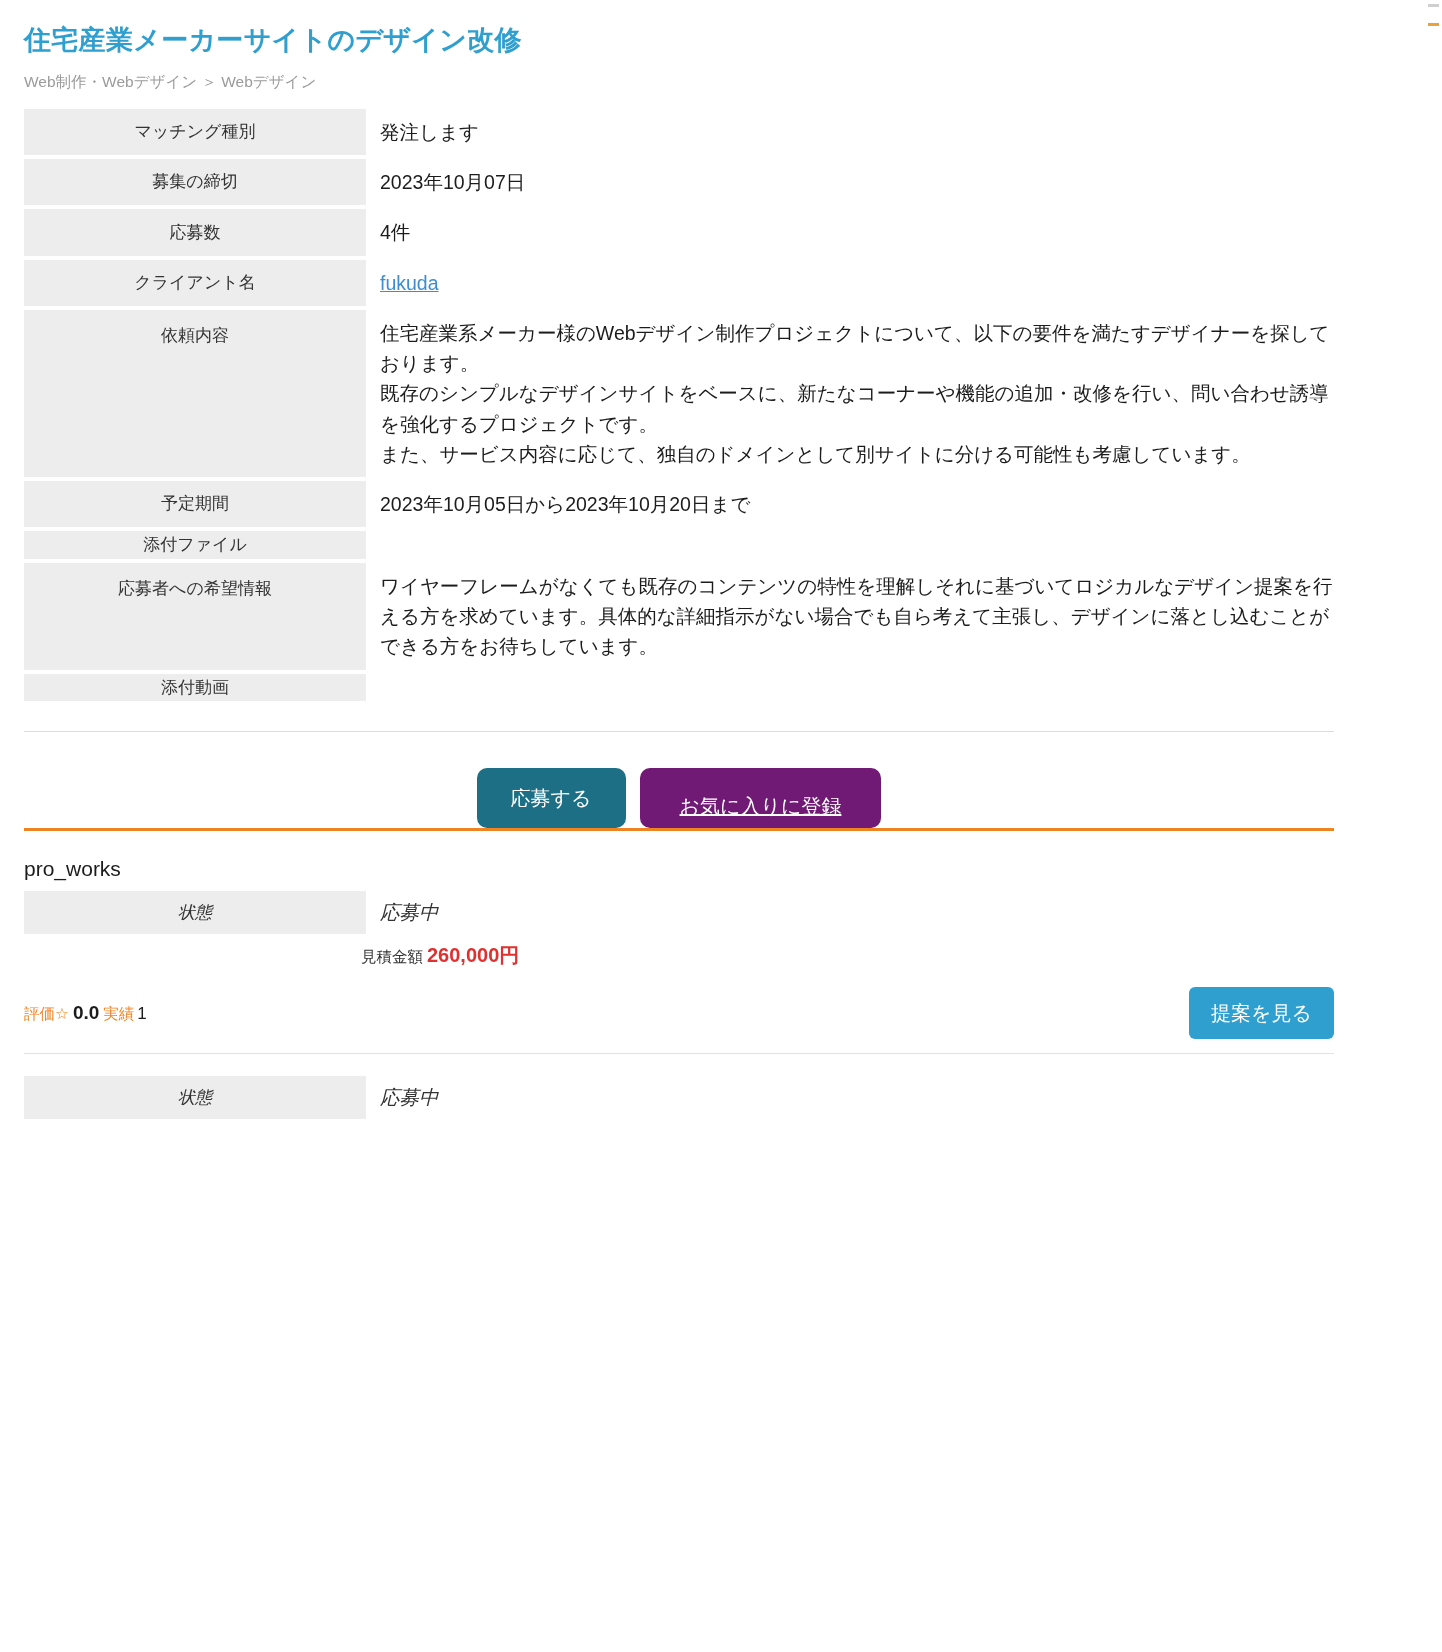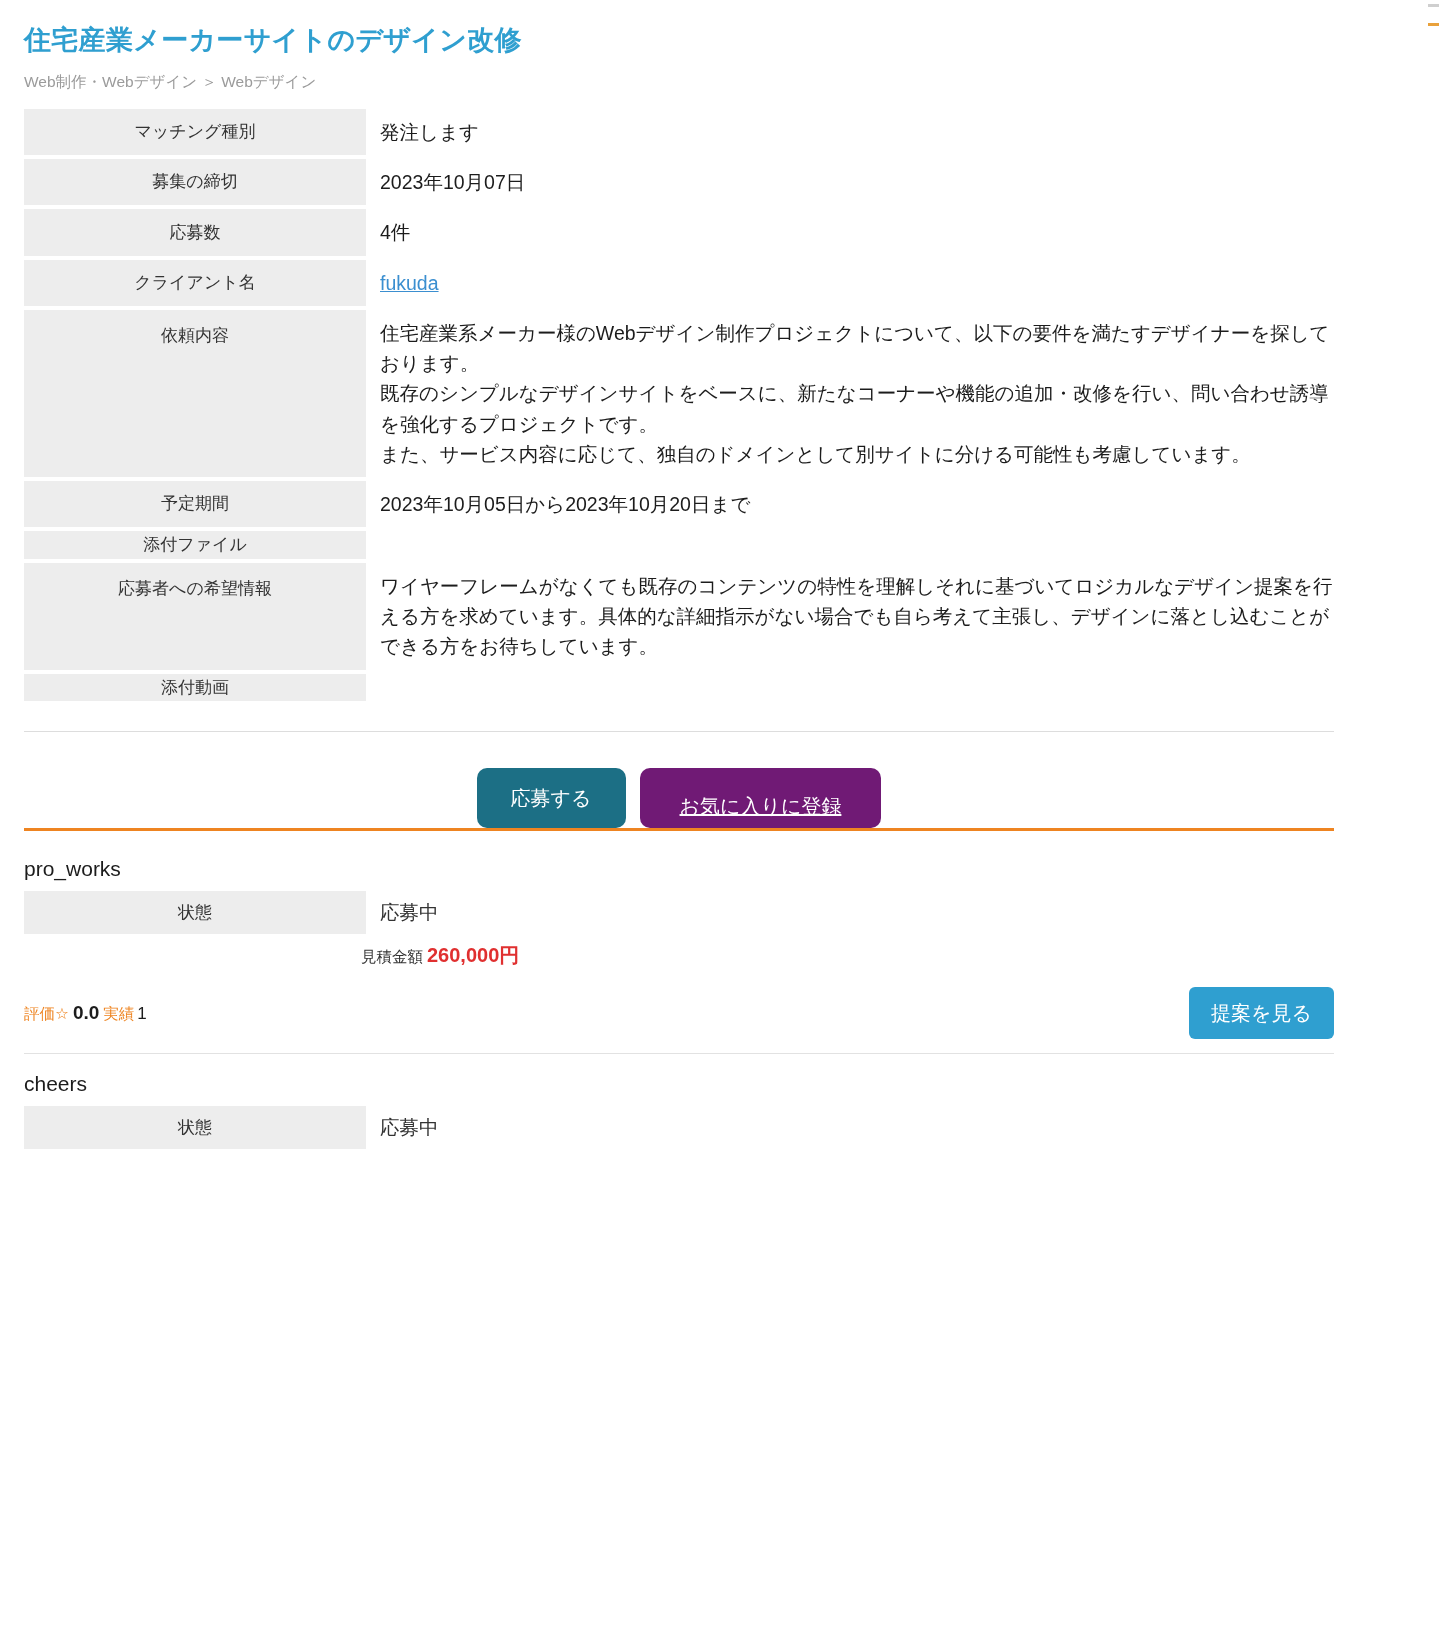--- a/index.html
+++ b/index.html
@@ -120,20 +120,21 @@
   .applicant-name {
     font-size: 21px;
     color: #1c1c1c;
     margin: 0 0 6px 0;
   }
   table.applicant-table {
     border-collapse: separate;
     border-spacing: 0 4px;
     width: 100%;
     table-layout: fixed;
+    font-style: italic;
   }
   table.applicant-table th {
     width: 330px;
     background: #ededed;
     font-weight: normal;
     font-size: 17px;
     text-align: center;
     padding: 10px 6px;
   }
   table.applicant-table td {
@@ -279,21 +280,20 @@
       </div>
       <div class="applicant-footer">
         <div class="rating">
           <span>評価☆</span><span class="score">0.0</span><span class="works-label">実績</span><span class="works-count">1</span>
         </div>
         <button class="btn-proposal">提案を見る</button>
       </div>
     </div>
 
     <div class="applicant" style="border-bottom:none;">
-      <div class="applicant-name">cheers</div>
       <table class="applicant-table">
         <tbody>
           <tr>
             <th>状態</th>
             <td>応募中</td>
           </tr>
         </tbody>
       </table>
     </div>
 

